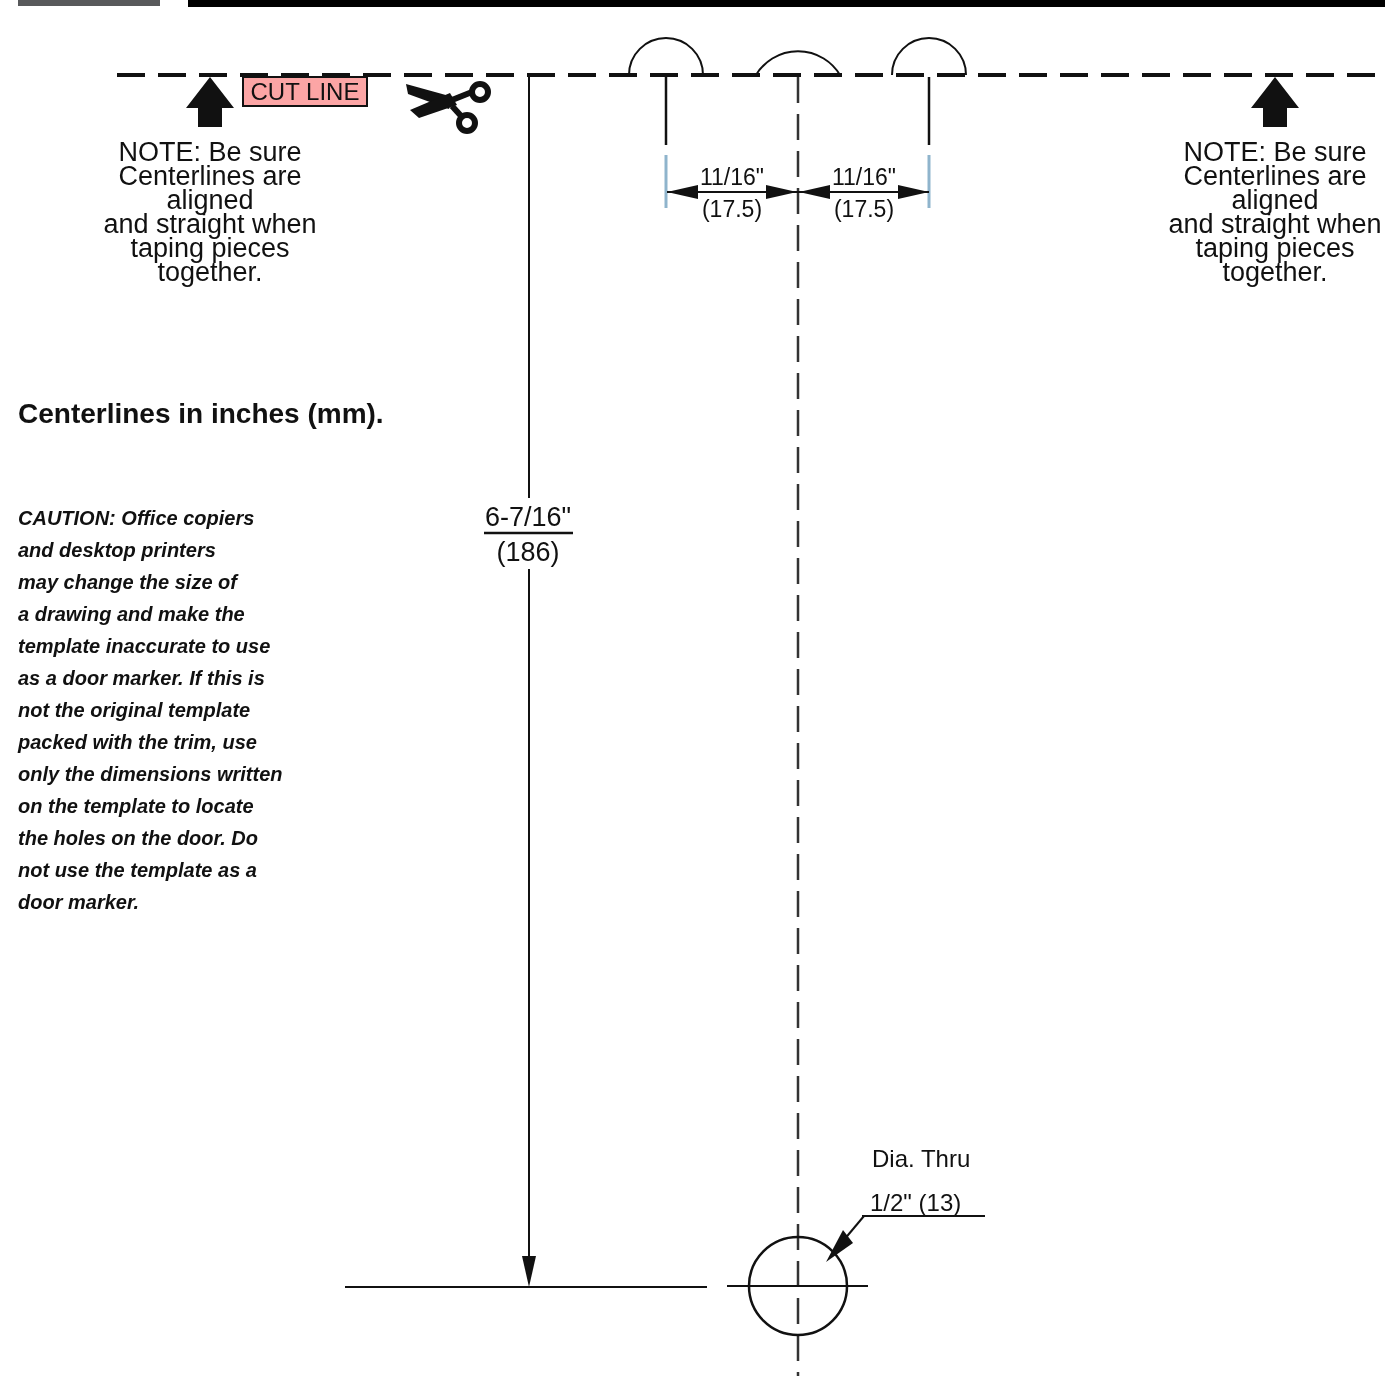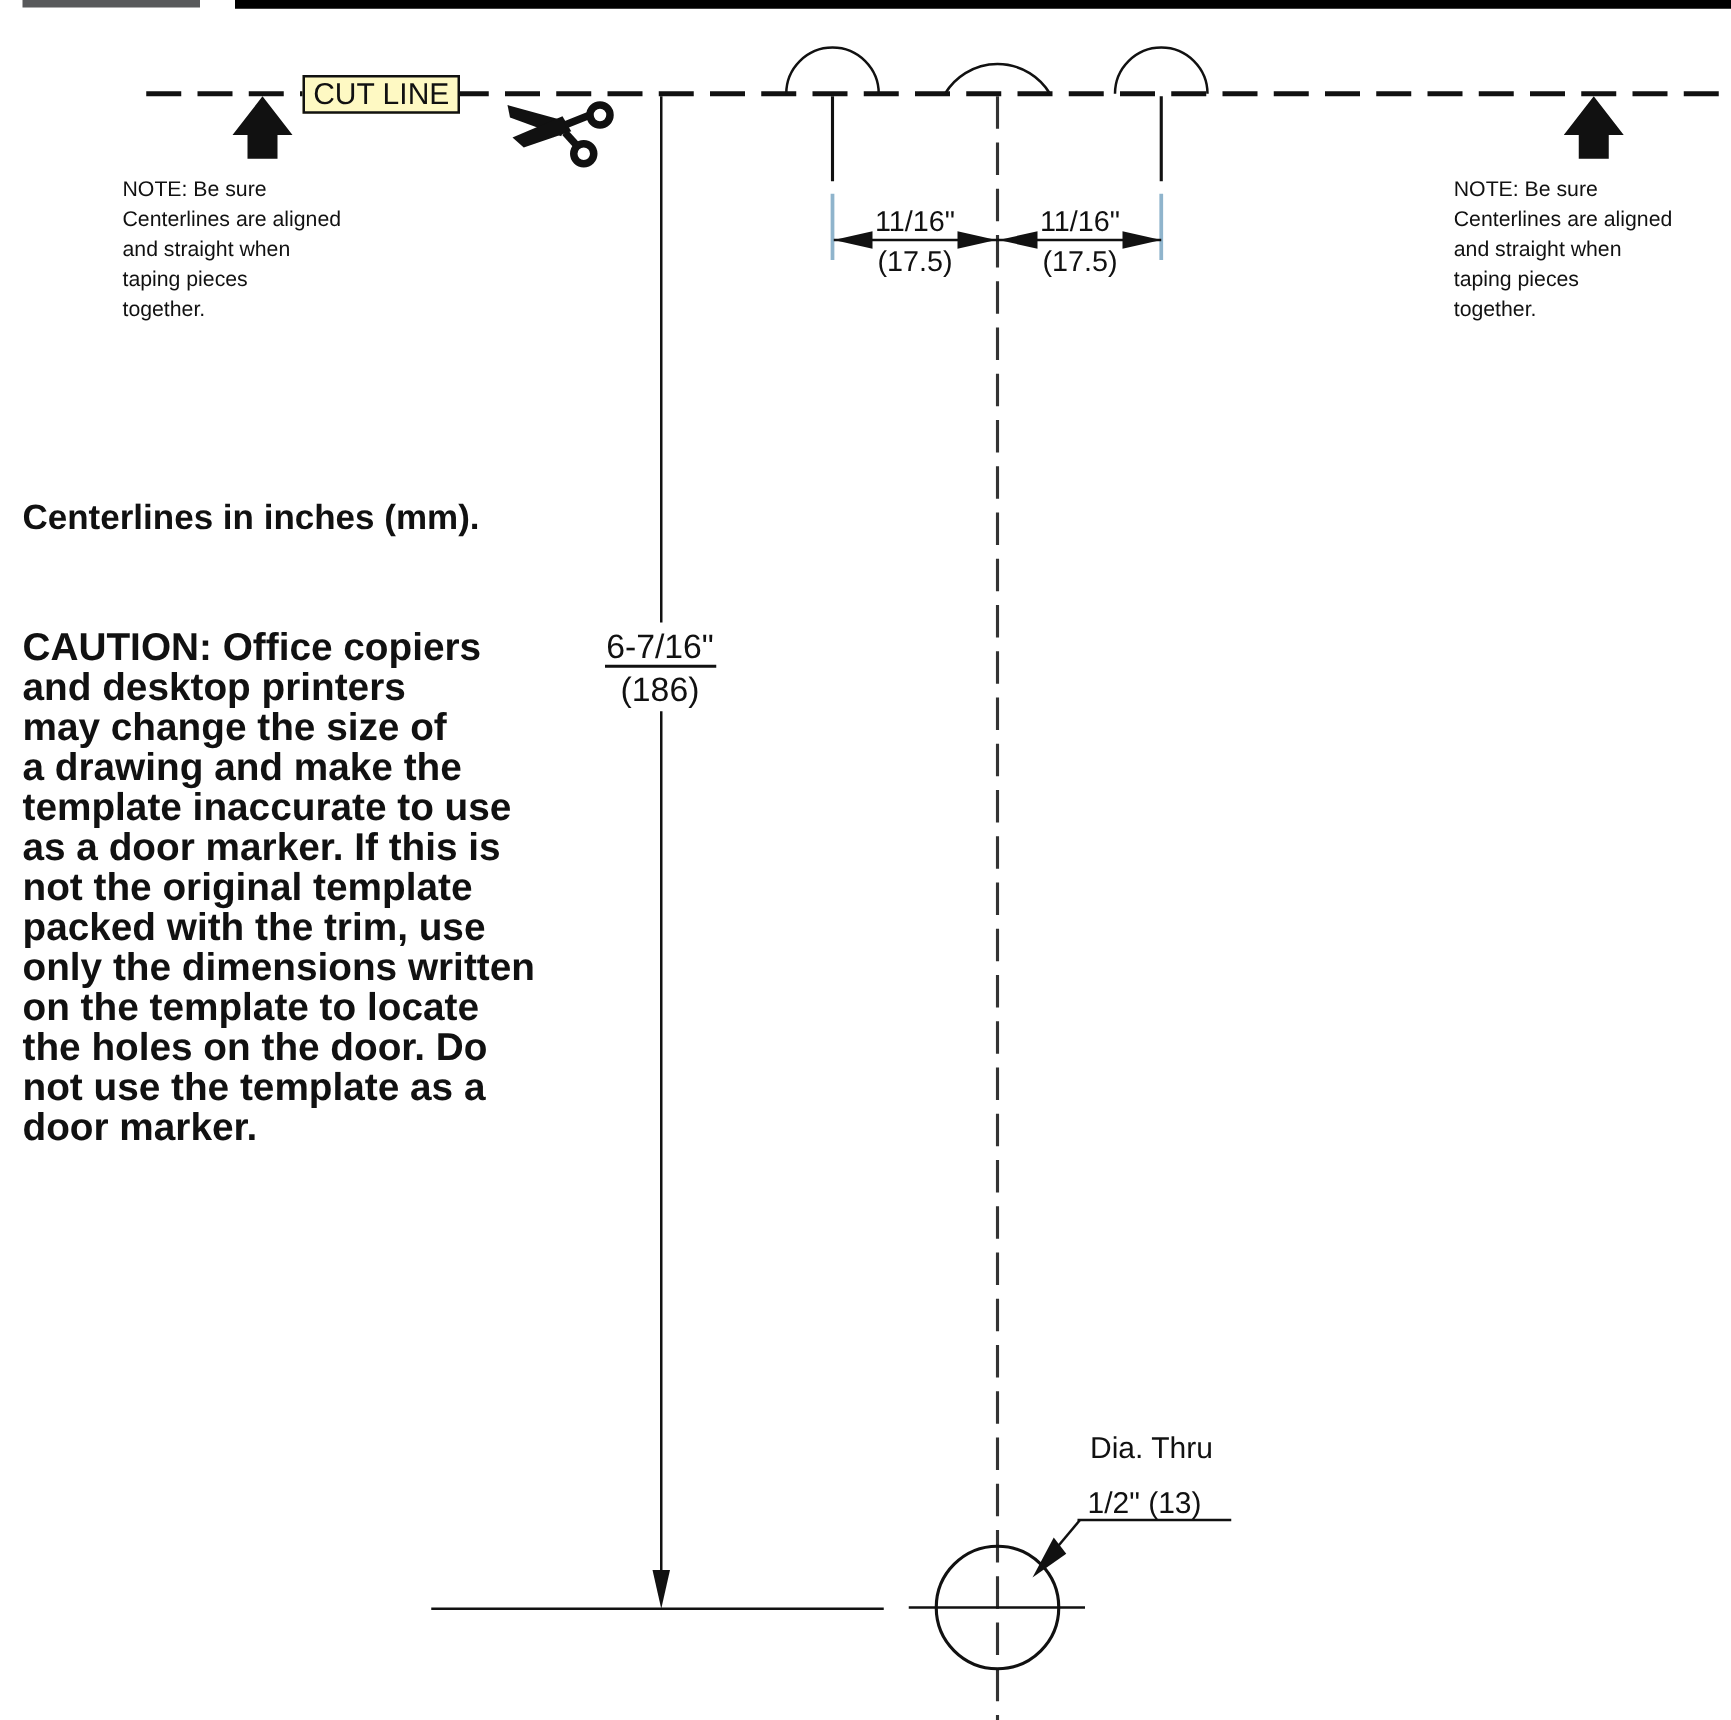--- a/index.html
+++ b/index.html
@@ -10,29 +10,29 @@
     font-family:"Liberation Sans", sans-serif;
     color:#111;
     overflow:hidden;
   }
   #svg-layer{position:absolute;left:0;top:0;width:1385px;height:1376px;}
   .bar{position:absolute;top:0;height:7px;}
   .txt{position:absolute;color:#111;}
   .pre{white-space:pre-line;}
   .note-block{
     width:224px;
-    font-size:17px;line-height:24px;
-    text-align:left;
+    font-size:27px;line-height:24px;
+    text-align:center;
   }
   .units-note{font-size:28px;font-weight:bold;line-height:32px;}
-  .caution-block{font-size:31px;font-weight:bold;line-height:32px;}
+  .caution-block{font-size:20px;font-weight:bold;line-height:32px;font-style:italic;}
   .cutline-box{
-    position:absolute;left:242px;top:60px;
+    position:absolute;left:242px;top:76px;
     width:122px;height:27px;
-    border:2px solid #111;background:#fef9c3;
+    border:2px solid #111;background:#fca5a5;
     font-size:24px;line-height:27px;text-align:center;
   }
   .dim-small{font-size:23px;line-height:25px;width:130px;text-align:center;}
   .dim-mid{font-size:27px;line-height:28px;width:130px;text-align:center;}
   .dim-hole{font-size:24px;line-height:26px;}
 </style>
 </head>
 <body>
 
 <div id="canvas">

